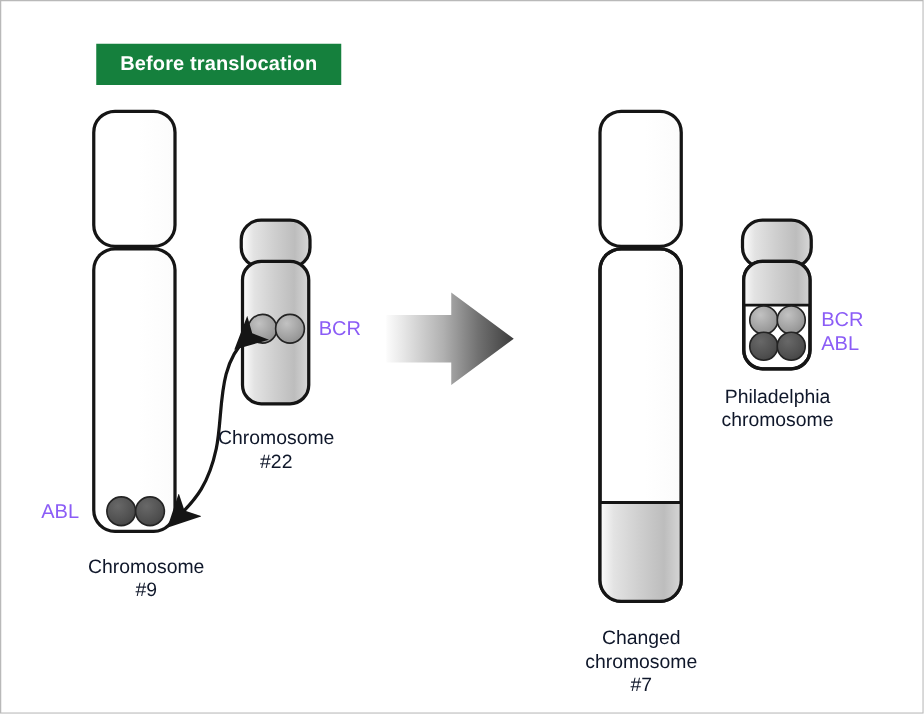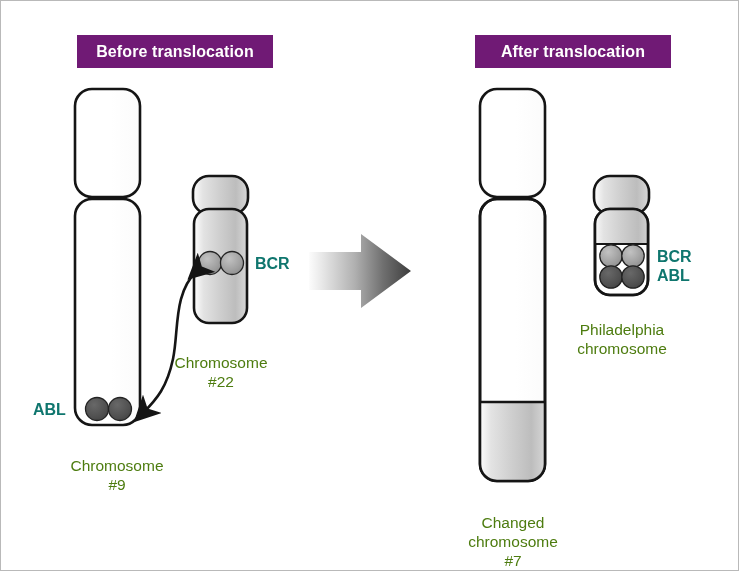--- a/index.html
+++ b/index.html
@@ -14,66 +14,64 @@
     position: relative;
     width: 739px;
     height: 571px;
     background: #ffffff;
     border: 1px solid #b9b9b9;
     box-sizing: border-box;
     overflow: hidden;
   }
   .banner {
     position: absolute;
-    background: #701a75;
+    background: #15803d;
     color: #ffffff;
     font-weight: bold;
     font-size: 16px;
     letter-spacing: 0.1px;
     display: flex;
     align-items: center;
     justify-content: center;
     box-sizing: border-box;
   }
   #banner-before { left: 76px;  top: 34px; width: 196px; height: 33px; }
   #banner-after  { left: 474px; top: 34px; width: 196px; height: 33px; }
 
   .caption {
     position: absolute;
     text-align: center;
-    color: #4d7c0f;
+    color: #0f172a;
     font-size: 15.5px;
     line-height: 19px;
     white-space: pre-line;
-    margin-top: 12px;
   }
   .gene-label {
     position: absolute;
-    color: #0f766e;
+    color: #8b5cf6;
     font-size: 16px;
-    font-weight: bold;
+    font-weight: normal;
     line-height: 19px;
     white-space: pre-line;
   }
   svg.layer {
     position: absolute;
     left: 0; top: 0;
     width: 739px;
     height: 571px;
     overflow: visible;
   }
 </style>
 </head>
 <body>
 
 <div id="figure">
 
   <div class="banner" id="banner-before">Before translocation</div>
 
-  <div class="banner" id="banner-after">After translocation</div>
 
   <svg class="layer" viewBox="0 0 739 571">
     <defs>
       <linearGradient id="gradChrom" x1="0" y1="0" x2="1" y2="0">
         <stop offset="0%" stop-color="#ffffff"></stop>
         <stop offset="18%" stop-color="#e3e3e3"></stop>
         <stop offset="48%" stop-color="#cfcfcf"></stop>
         <stop offset="78%" stop-color="#bdbdbd"></stop>
         <stop offset="100%" stop-color="#d8d8d8"></stop>
       </linearGradient>

